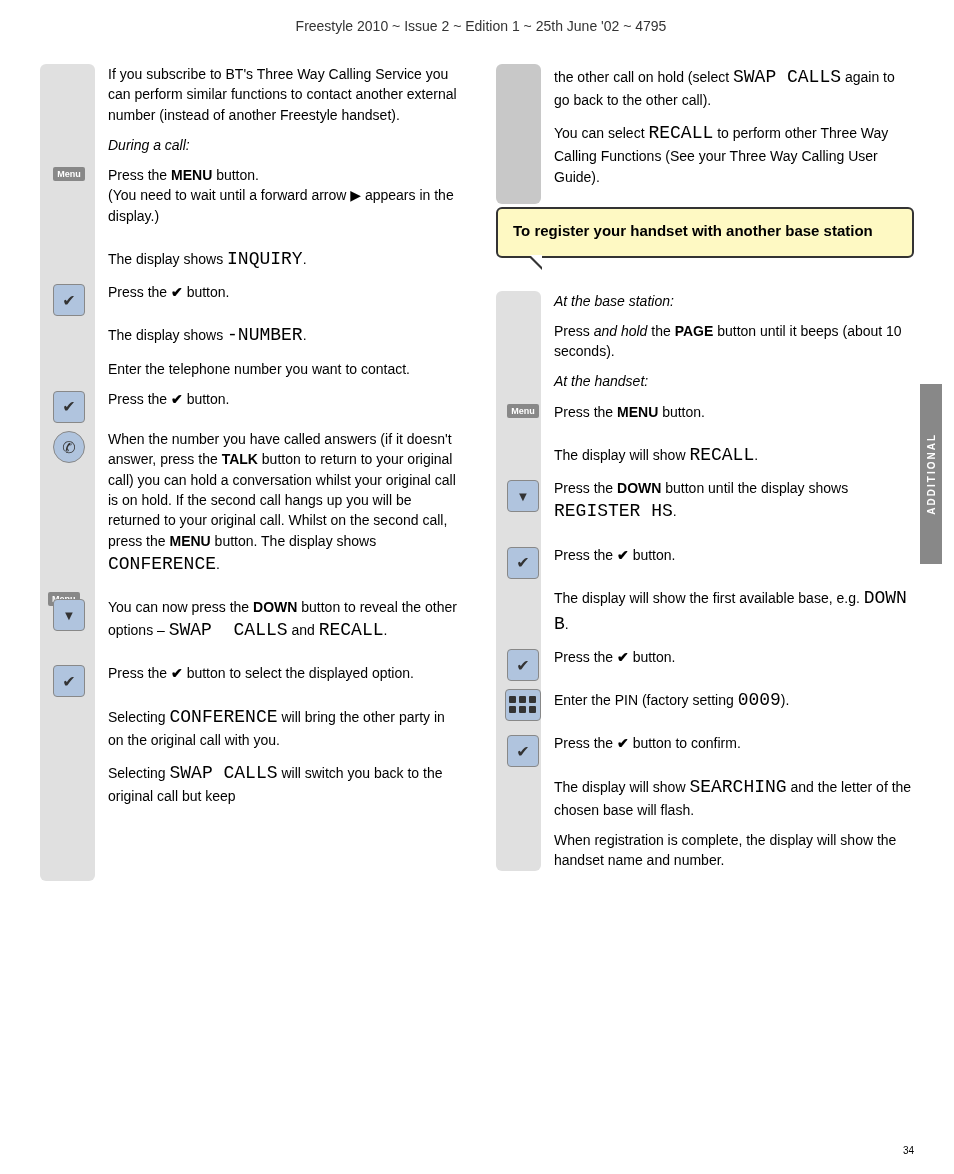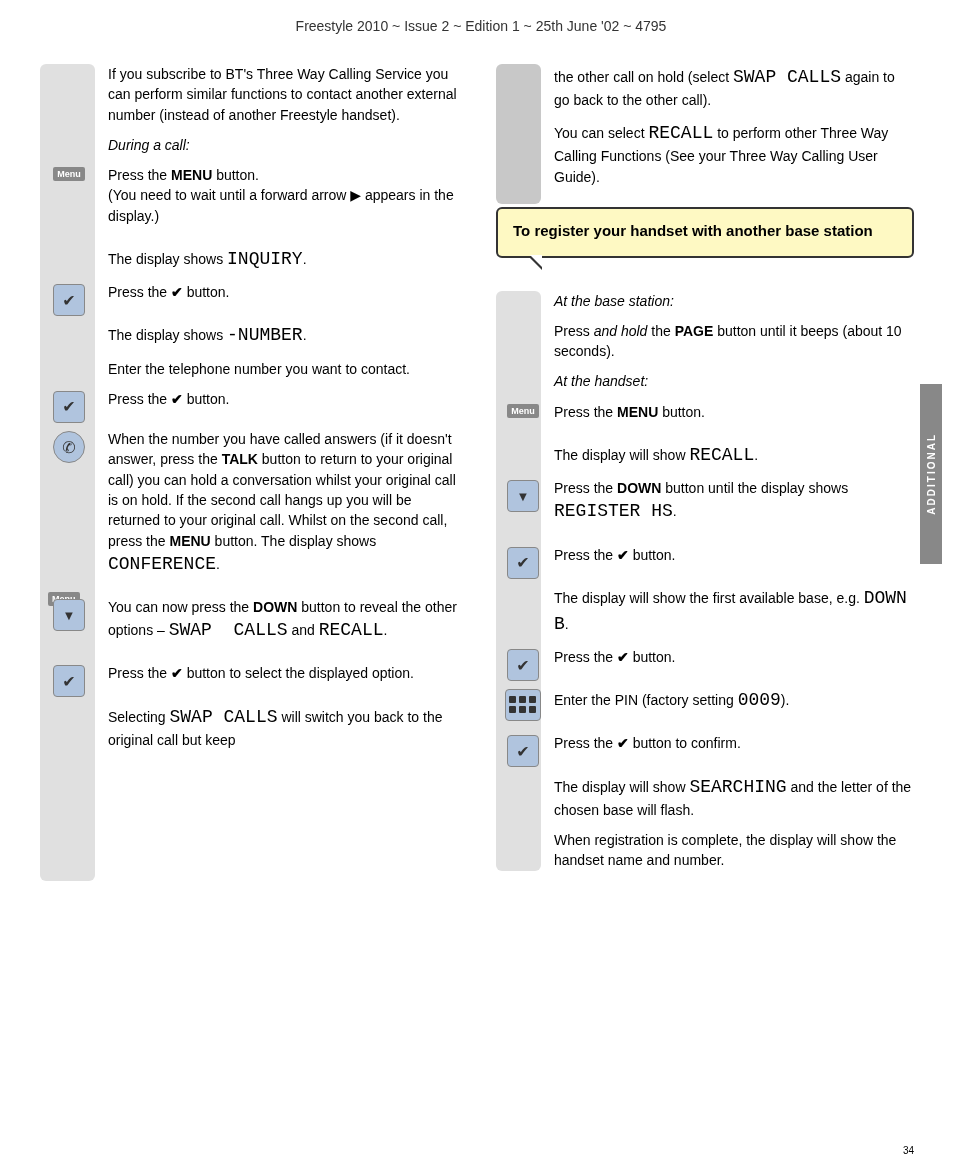--- a/index.html
+++ b/index.html
@@ -377,20 +377,21 @@
 
       <div class="icon-row">
         <div class="icon-col">
           <div class="btn-check">✔</div>
         </div>
         <div class="icon-text-col">
           <p>Press the <strong>✔</strong> button to select the displayed option.</p>
         </div>
       </div>
 
+      <p>Selecting <span class="mono">CONFERENCE</span> will bring the other party in on the original call with you.</p>
       <p>Selecting <span class="mono">SWAP CALLS</span> will switch you back to the original call but keep</p>
 
     </div>
   </div>
 
   <div class="right-col">
 
     <div style="position:relative; margin-bottom: 15px;">
       <div class="right-gray-bar-top"></div>
       <div class="right-top-text">

